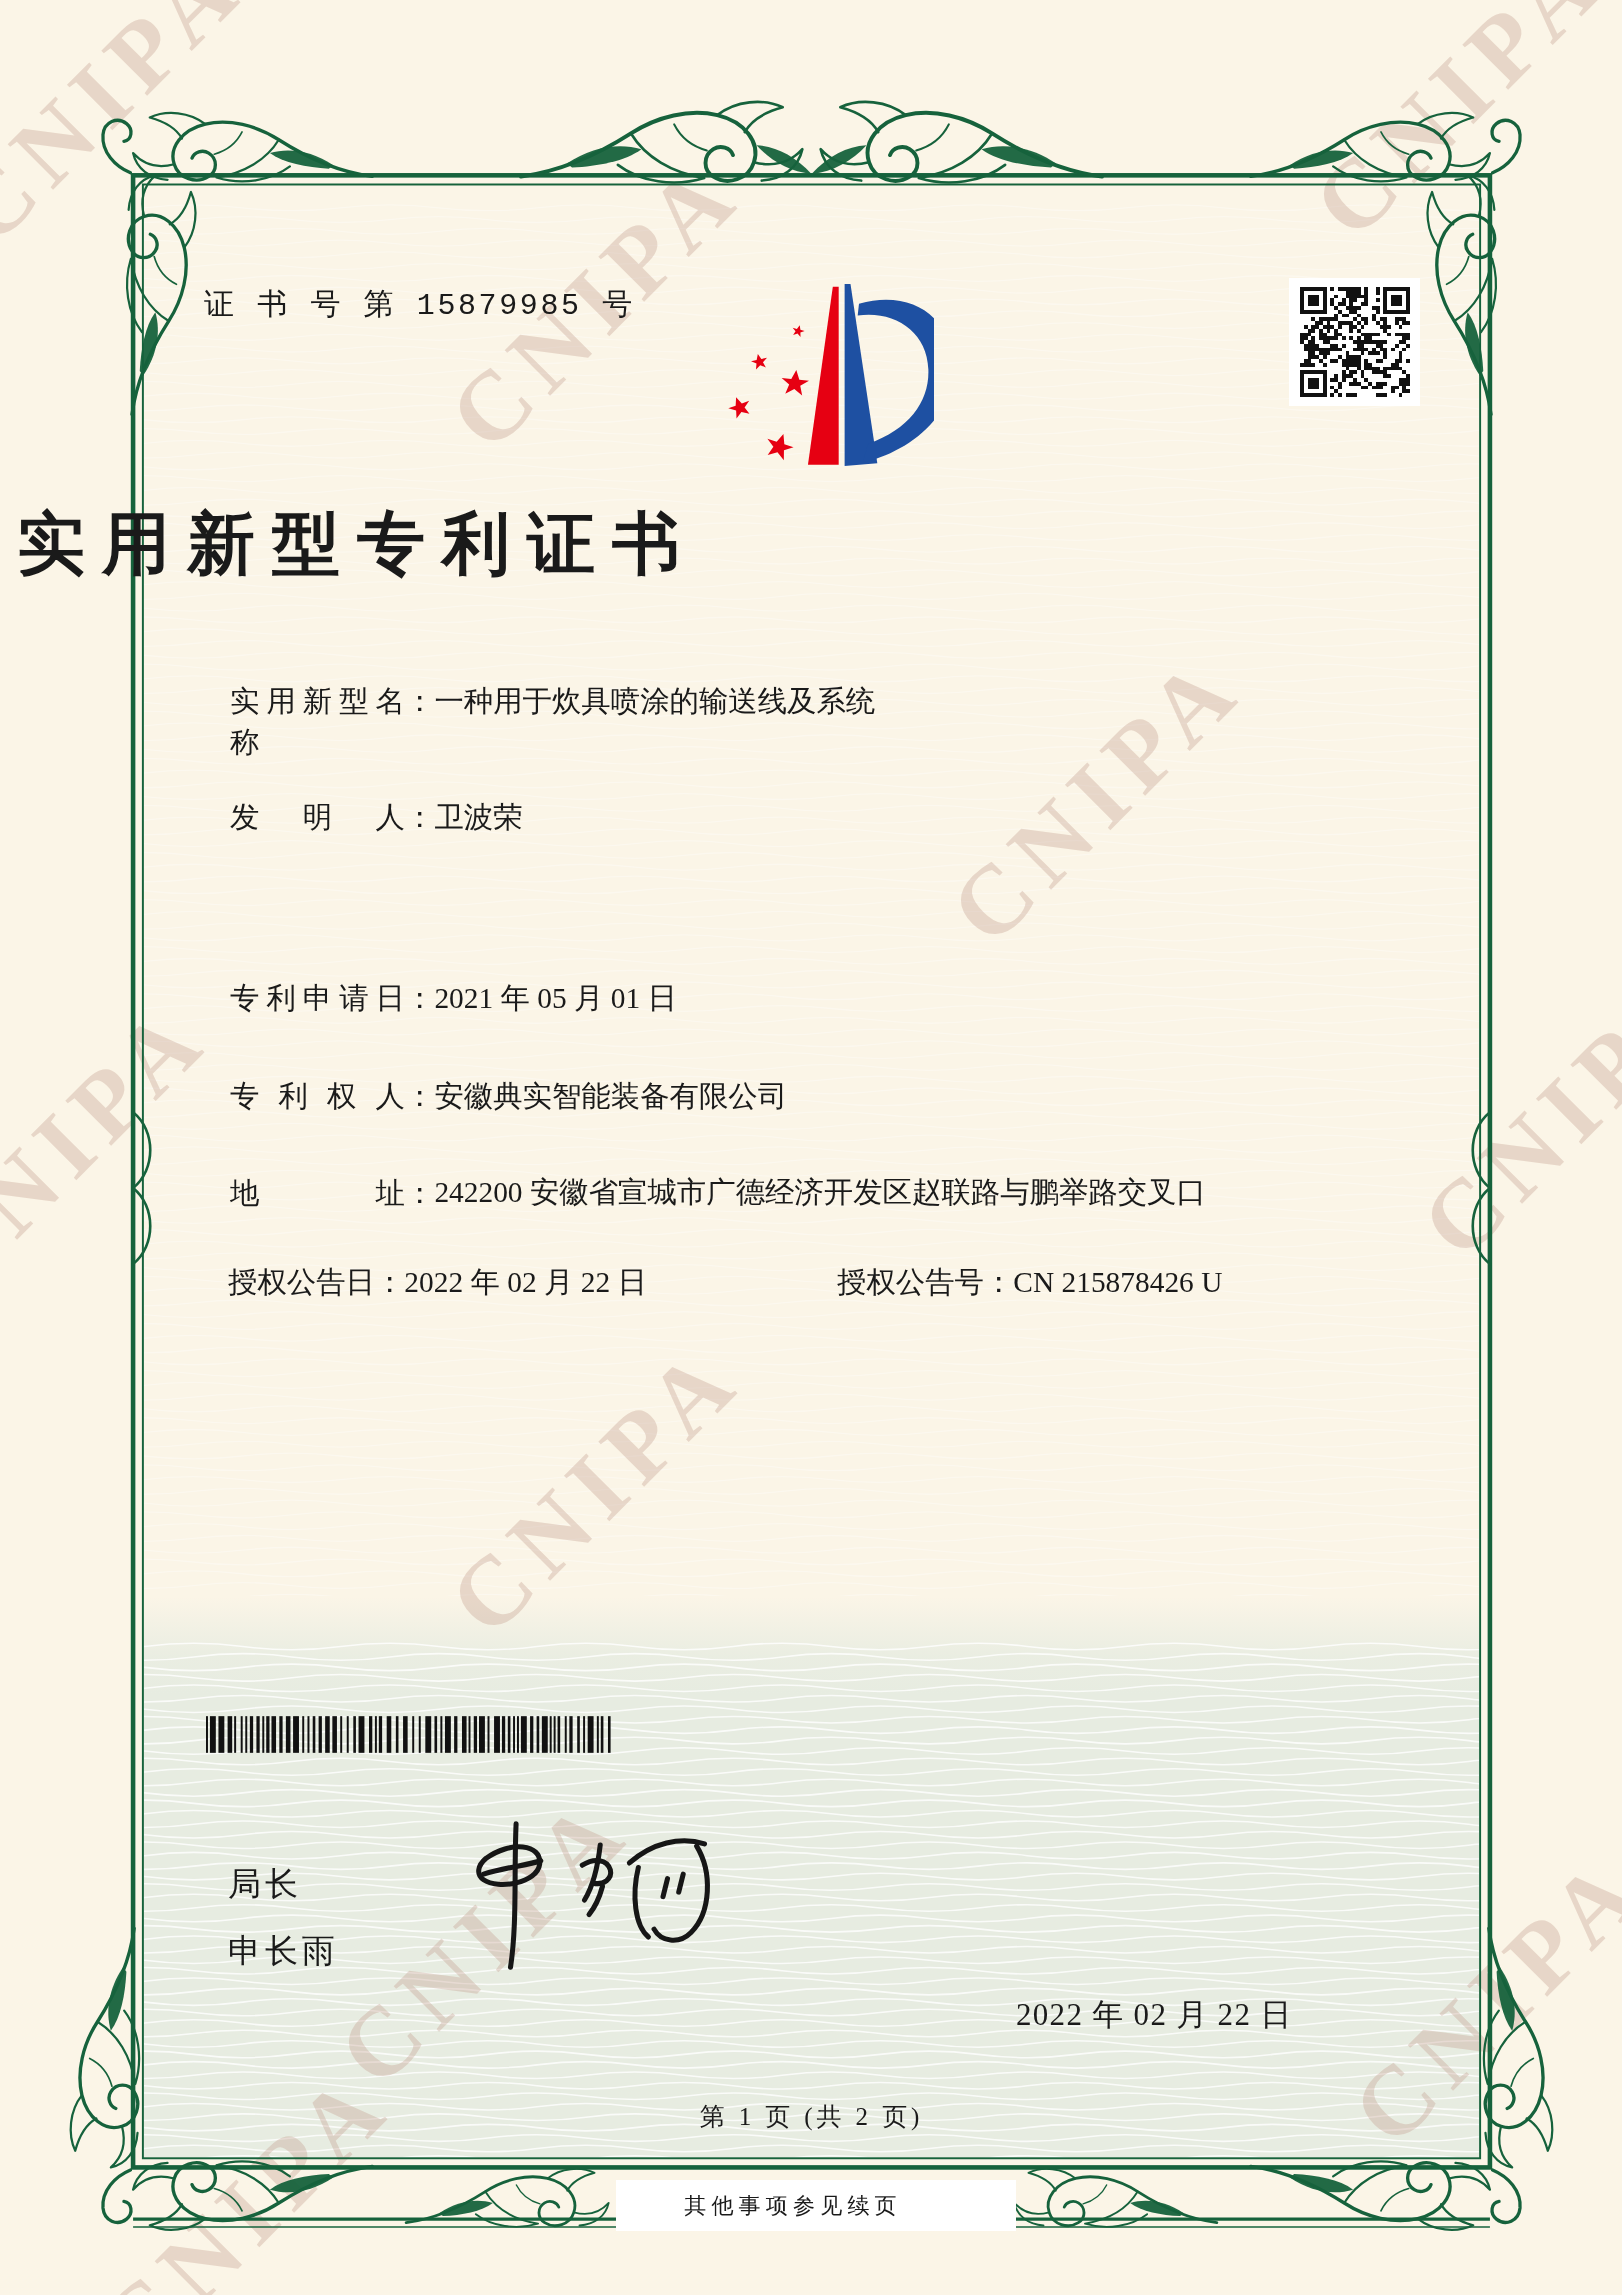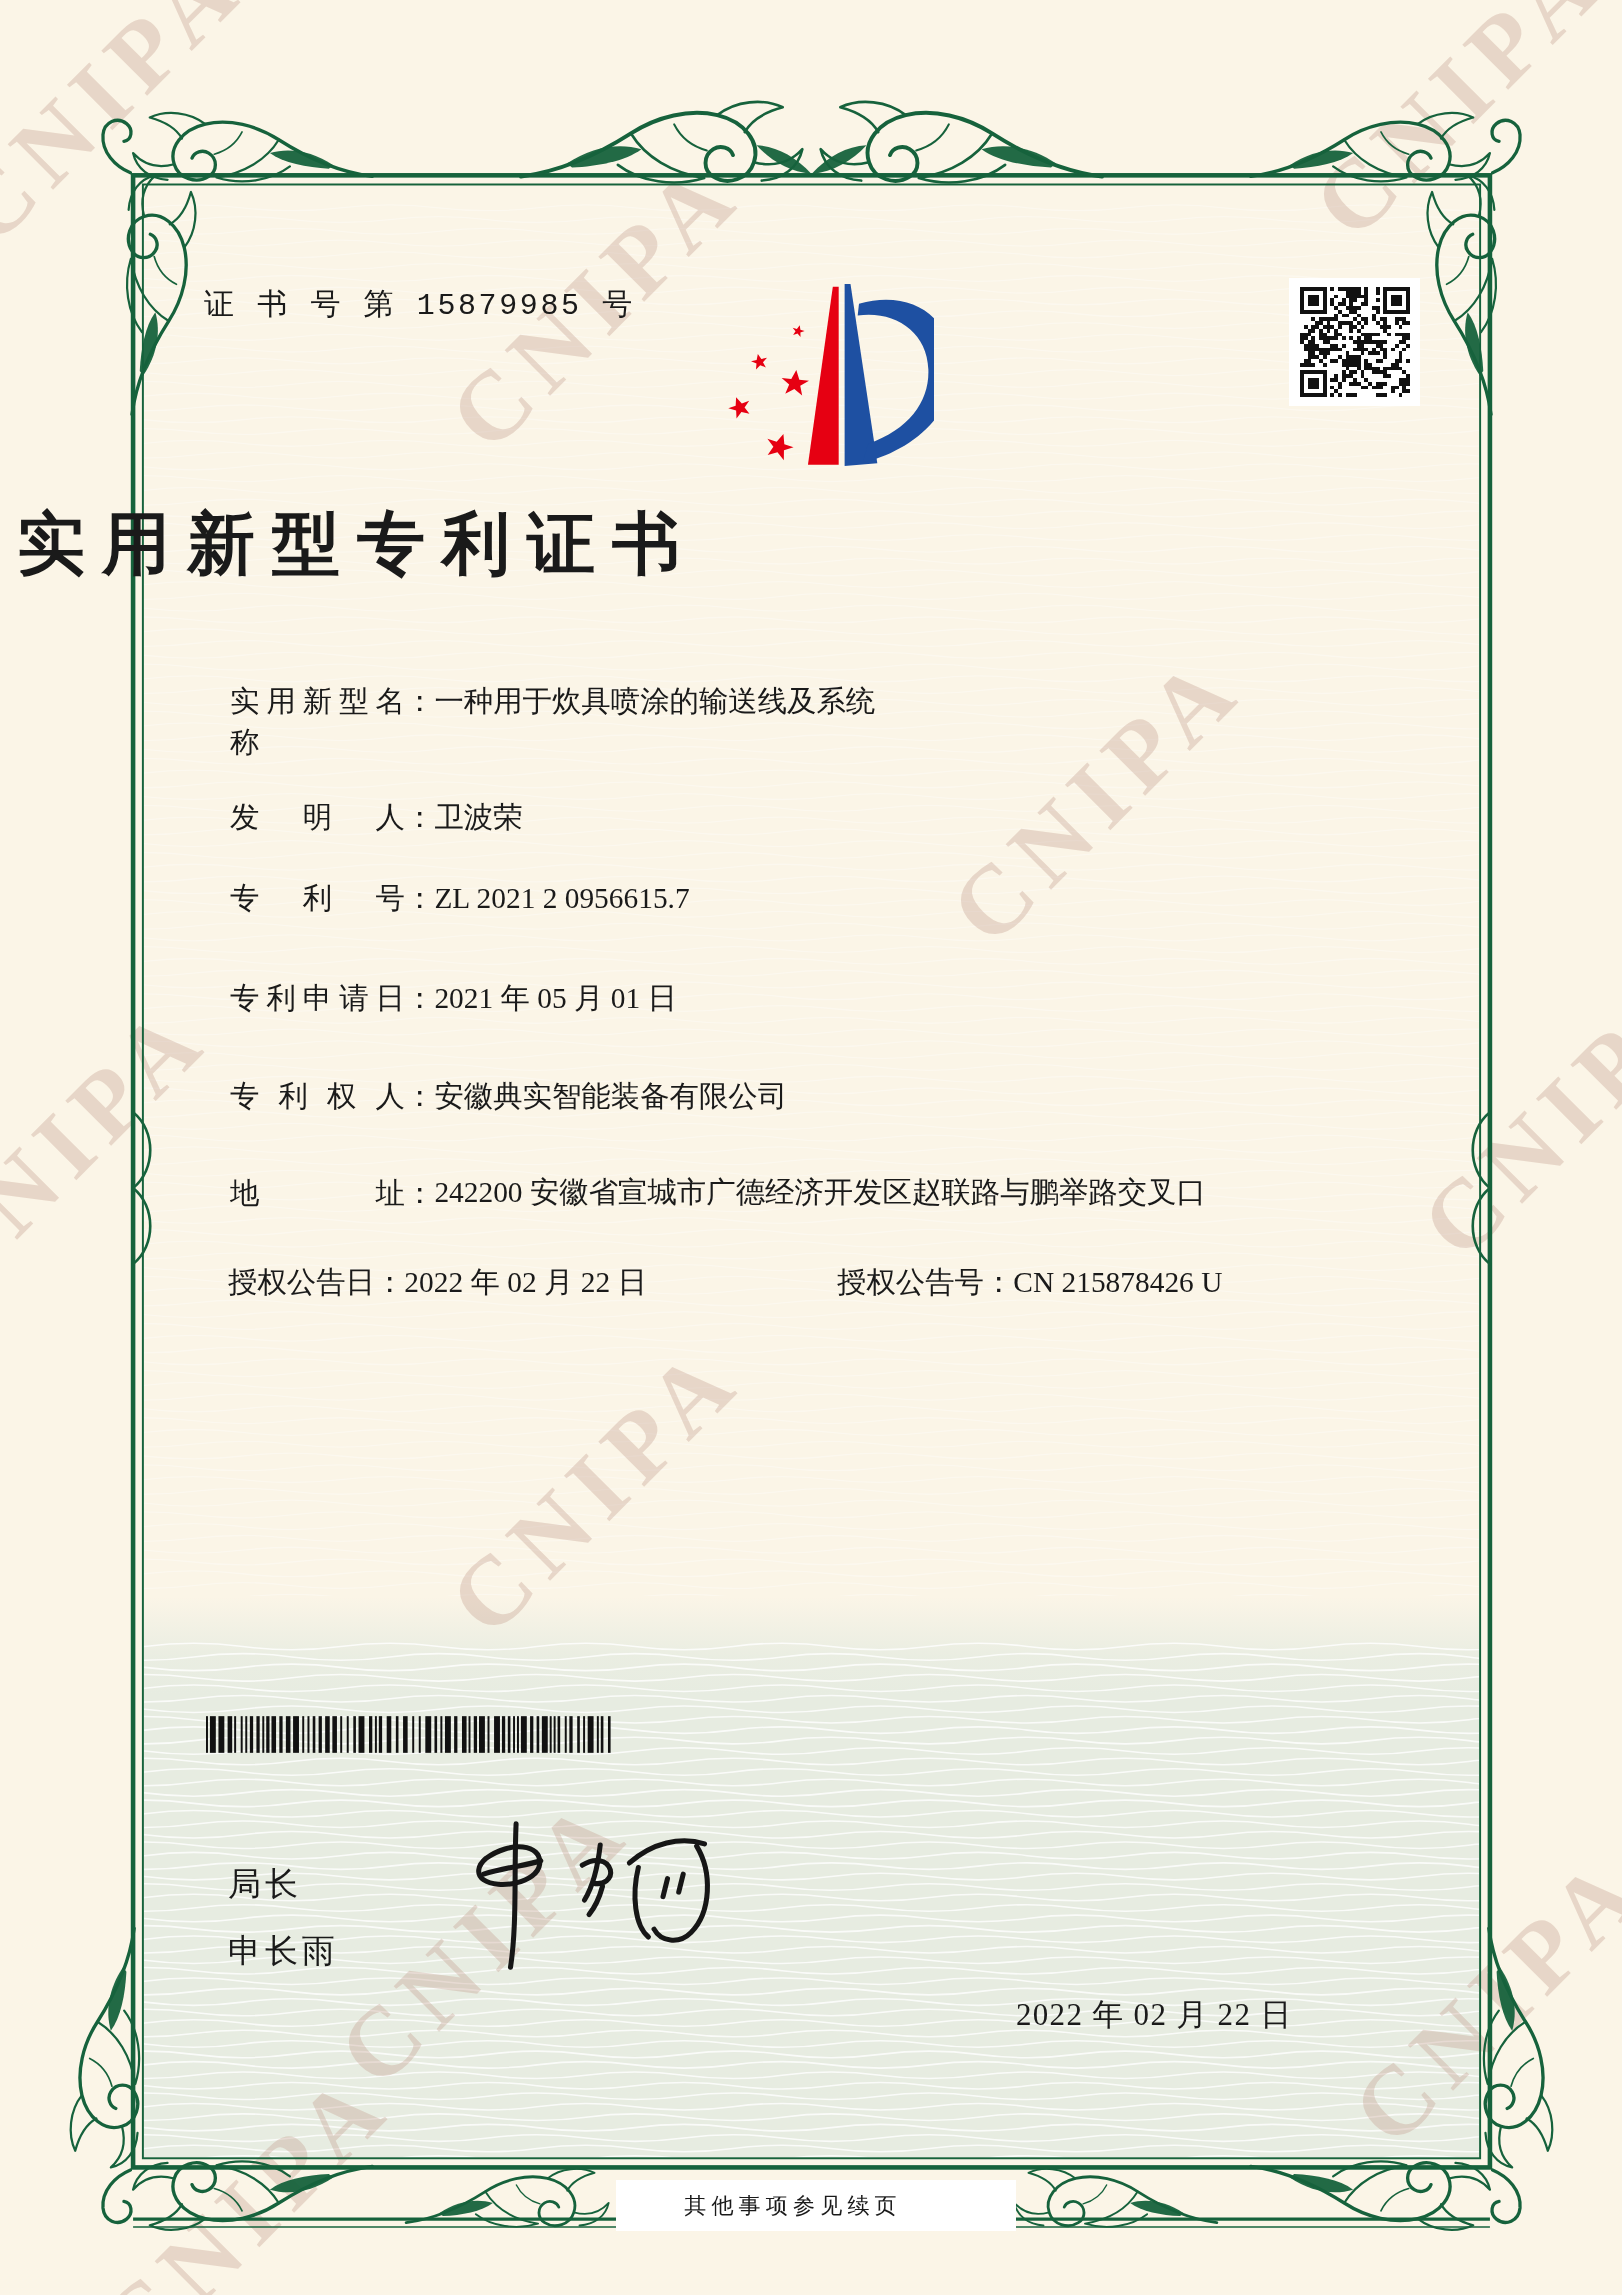--- a/index.html
+++ b/index.html
@@ -627,23 +627,20 @@
   </div>
 
   <div class="title">实用新型专利证书</div>
 
   <div class="frow" style="top:681px">
     <span class="flabel">实用新型名称</span><span class="fcolon">：</span><span class="fvalue">一种用于炊具喷涂的输送线及系统</span>
   </div>
   <div class="frow" style="top:797px">
     <span class="flabel">发明人</span><span class="fcolon">：</span><span class="fvalue">卫波荣</span>
   </div>
-  <div class="frow" style="top:878px">
-    <span class="flabel">专利号</span><span class="fcolon">：</span><span class="fvalue">ZL 2021 2 0956615.7</span>
-  </div>
   <div class="frow" style="top:978px">
     <span class="flabel">专利申请日</span><span class="fcolon">：</span><span class="fvalue">2021 年 05 月 01 日</span>
   </div>
   <div class="frow" style="top:1076px">
     <span class="flabel">专利权人</span><span class="fcolon"></span><span class="fcolon">：</span><span class="fvalue">安徽典实智能装备有限公司</span>
   </div>
   <div class="frow" style="top:1173px">
     <span class="flabel">地址</span><span class="fcolon">：</span><span class="fvalue addrval">242200 安徽省宣城市广德经济开发区赵联路与鹏举路交叉口</span>
   </div>
 
@@ -731,18 +728,19 @@
     <path d="M304,134 C298,156 290,172 280,184"></path>
     <path d="M352,92 C392,56 444,44 486,58"></path>
     <path d="M368,100 C356,150 362,204 386,224"></path>
     <path d="M472,62 C500,108 498,180 462,216 C440,238 408,232 396,210"></path>
     <path d="M420,120 L412,152"></path>
     <path d="M448,112 L440,144"></path>
   </svg>
 
   <div class="issuedate">2022 年 02 月 22 日</div>
 
+  <div class="pageind">第 1 页 (共 2 页)</div>
 
   <div class="strip"></div>
   <div class="contnote">其他事项参见续页</div>
 
 </div>
 
 
 </body></html>

